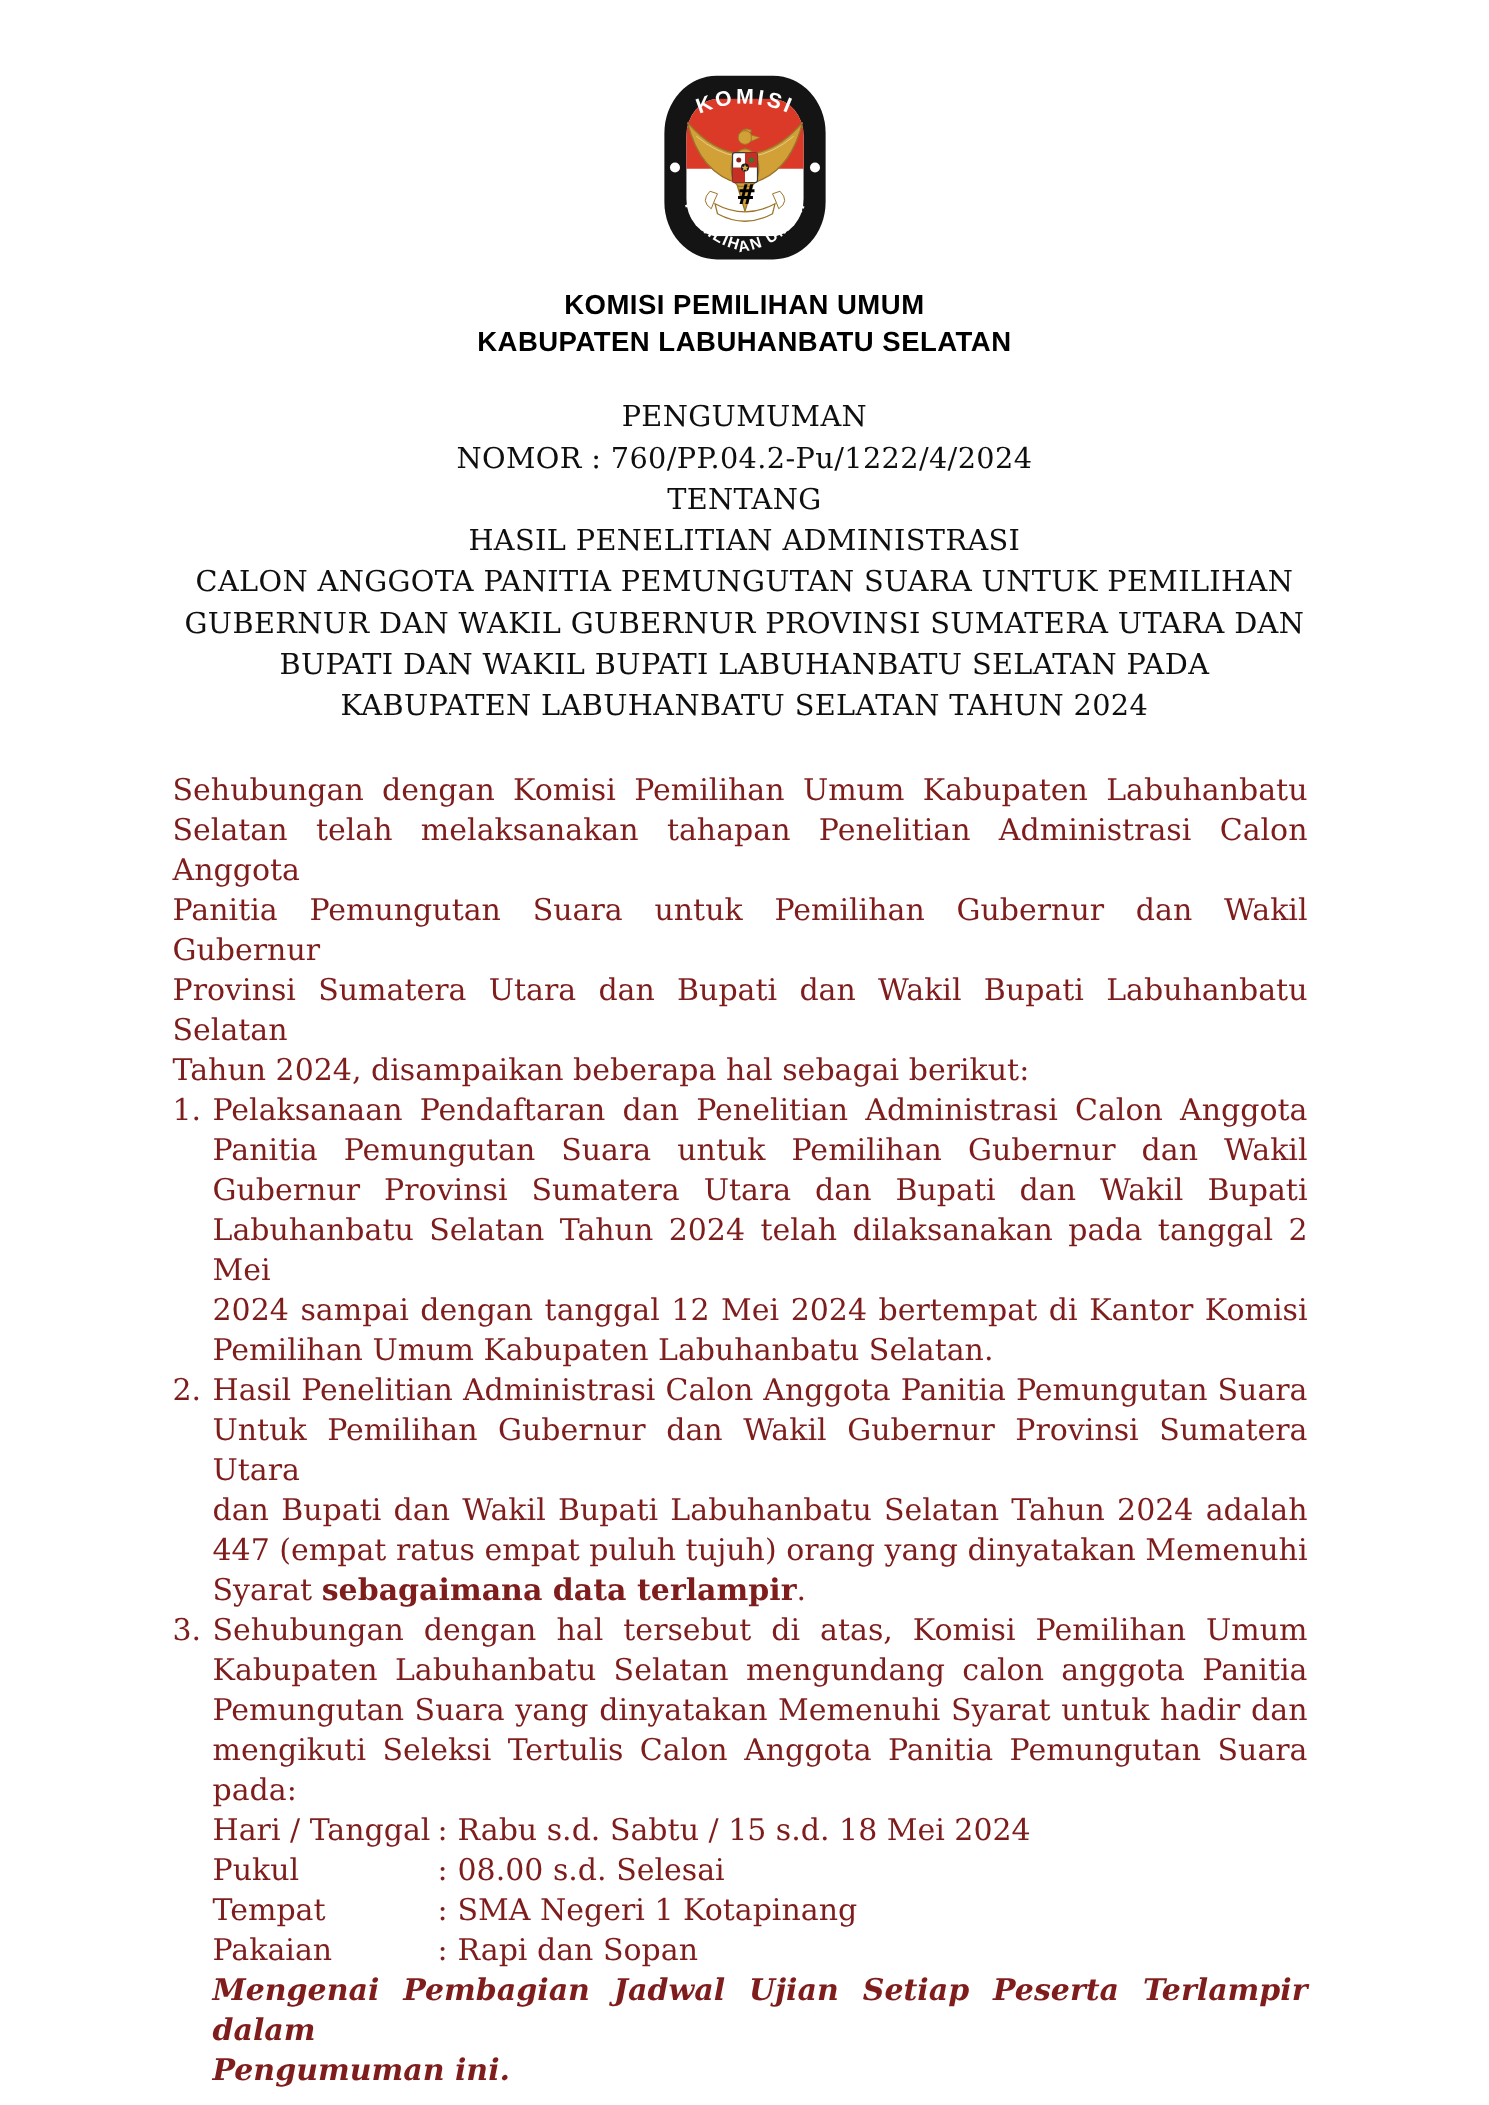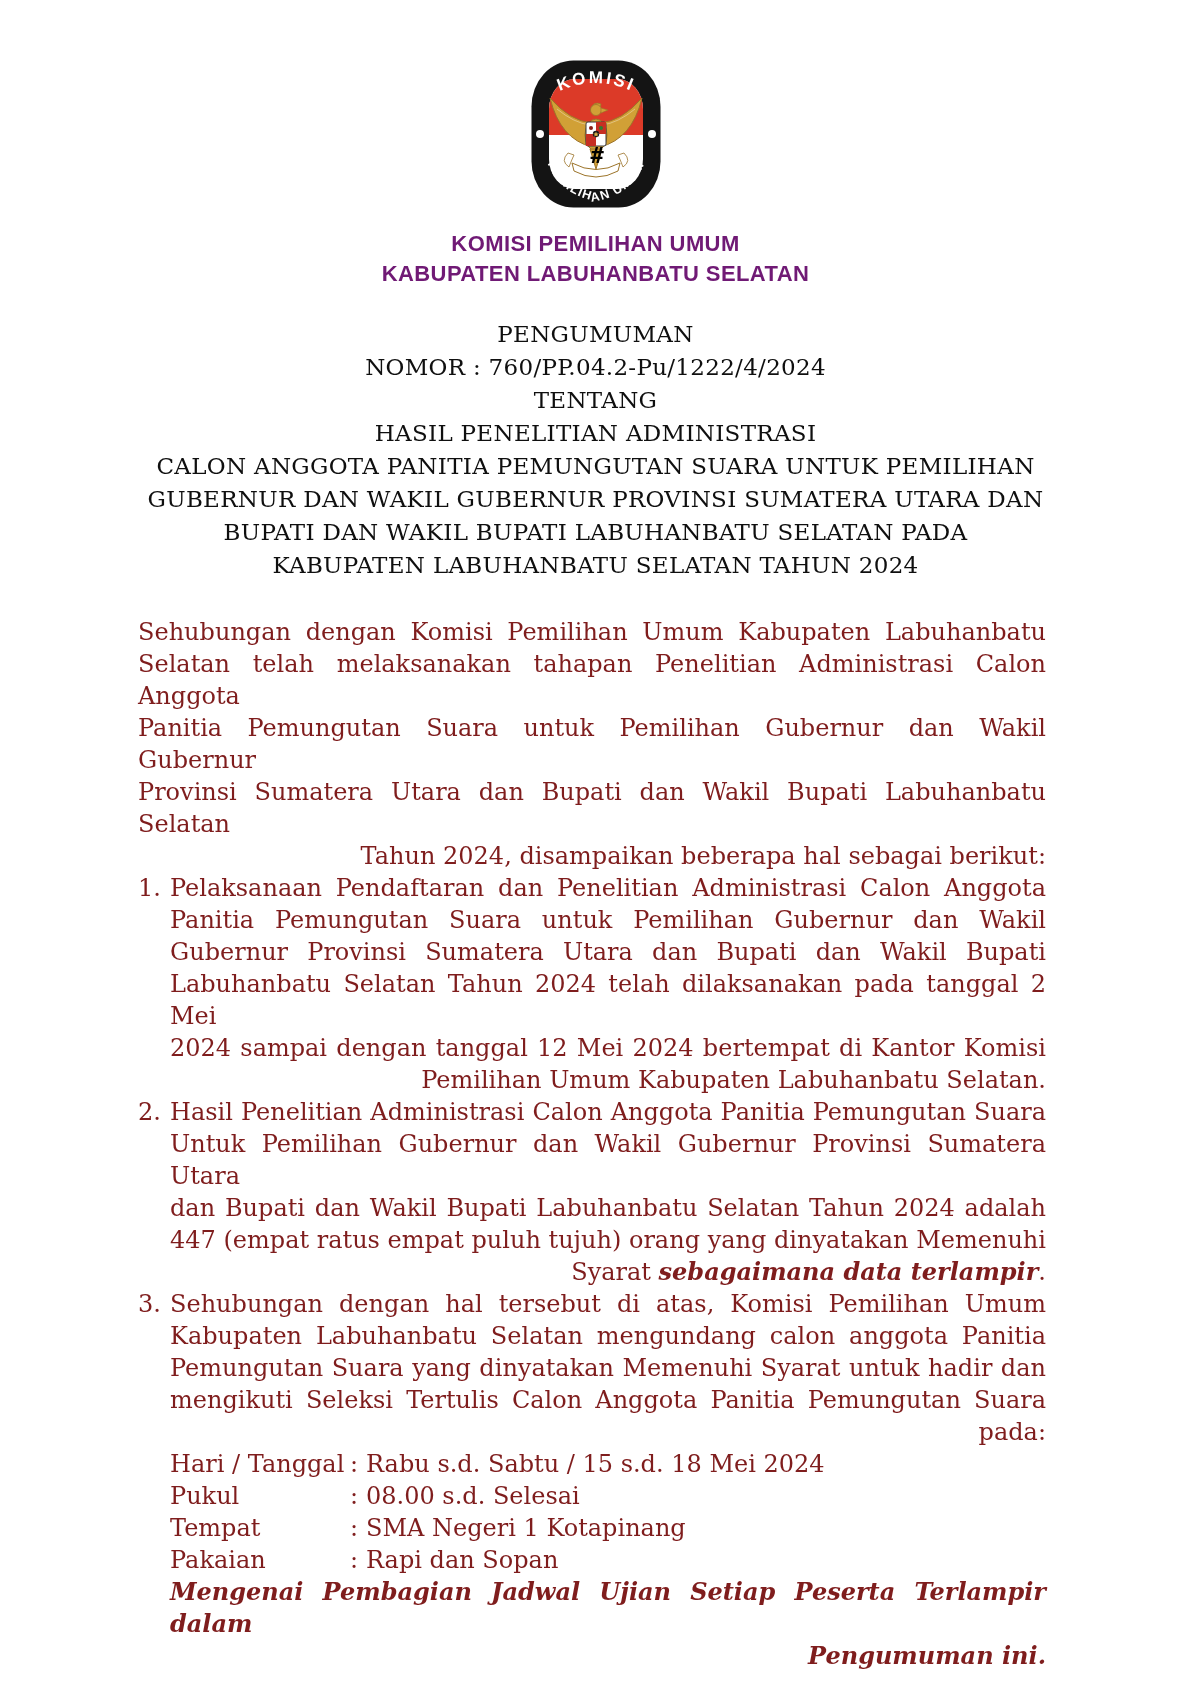--- a/index.html
+++ b/index.html
@@ -5,40 +5,40 @@
   *{box-sizing:border-box;margin:0;padding:0}
   html,body{background:#ffffff}
   body{width:1191px;height:1684px;font-family:"DejaVu Serif",serif;color:#161616}
   .page{position:relative;width:1191px;height:1684px;background:#ffffff;overflow:hidden}
 
   .logo-wrap{position:absolute;top:59px;left:0;right:0;display:flex;justify-content:center}
   svg.kpu{width:132px;height:150px;display:block}
 
   .org{position:absolute;top:229px;left:0;right:0;text-align:center;
        font-family:"Liberation Sans",sans-serif;font-weight:700;
-       font-size:22px;line-height:30px;letter-spacing:.4px;color:#701a75}
+       font-size:22px;line-height:30px;letter-spacing:.4px;color:#000000}
 
   .title{position:absolute;top:318px;left:0;right:0;text-align:center;
          font-weight:400;font-size:23px;line-height:33px;letter-spacing:.3px;color:#0f0f0f}
 
   .content{position:absolute;top:616px;left:138px;width:908px;
            font-size:24px;line-height:32px;color:#7f1d1d}
 
   .line{text-align:justify;text-align-last:justify;min-height:32px}
-  .line.last{text-align:right;text-align-last:auto}
+  .line.last{text-align:left;text-align-last:auto}
 
   .li{display:flex;align-items:flex-start}
   .num{flex:none;width:32px}
   .lines{flex:1 1 auto;min-width:0}
 
   .sched{display:flex}
   .sched .lbl{flex:none;width:180px}
   .sched .col{flex:none;width:16px}
 
-  .emph{font-weight:700;font-style:italic}
+  .emph{font-weight:700;}
   .closing{font-weight:700;font-style:italic}
 </style>
 </head>
 <body>
 
 <div class="page">
 
   <div class="logo-wrap">
     <svg class="kpu" viewBox="0 0 132 150" xmlns="http://www.w3.org/2000/svg">
       <rect x="1.5" y="1.5" width="129" height="147" rx="42" ry="46" fill="#141414"></rect>

